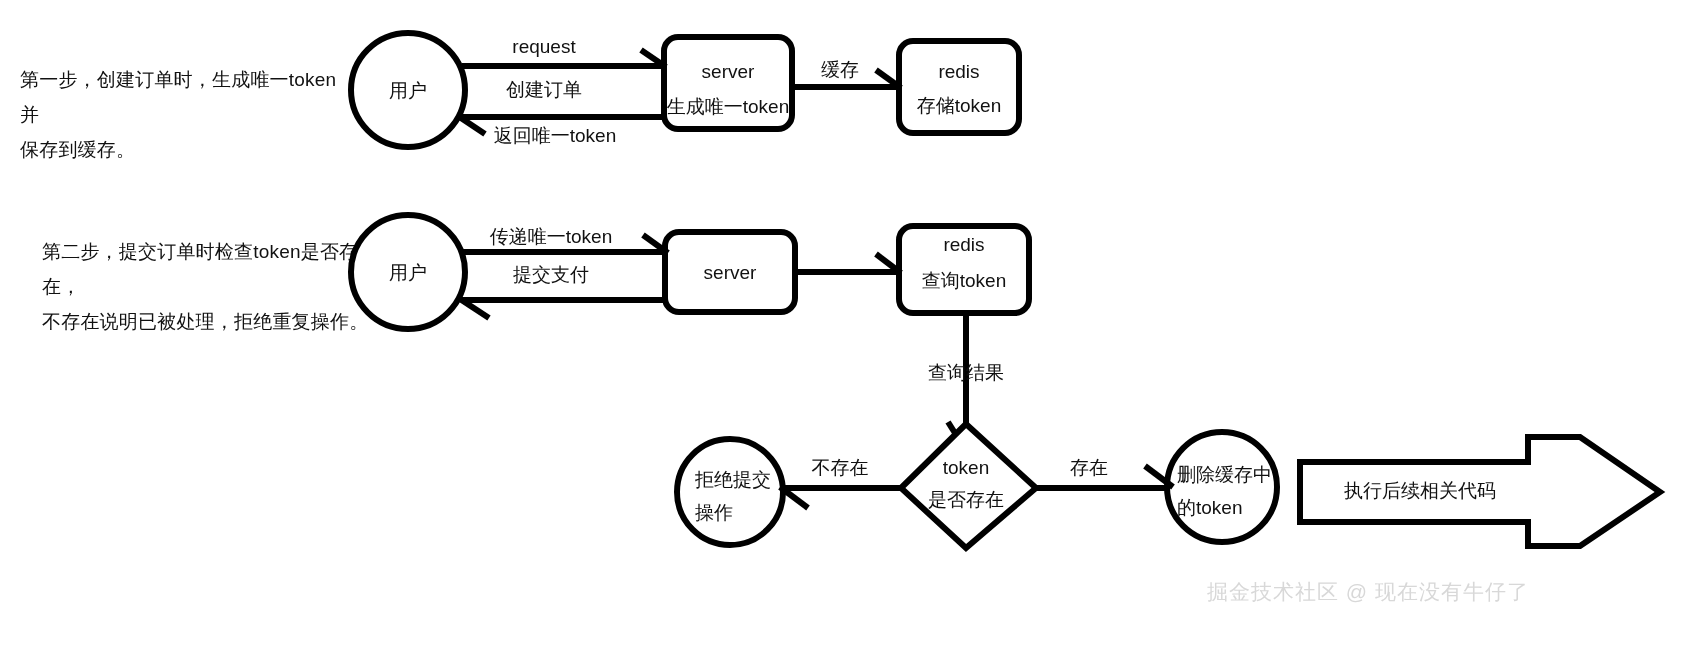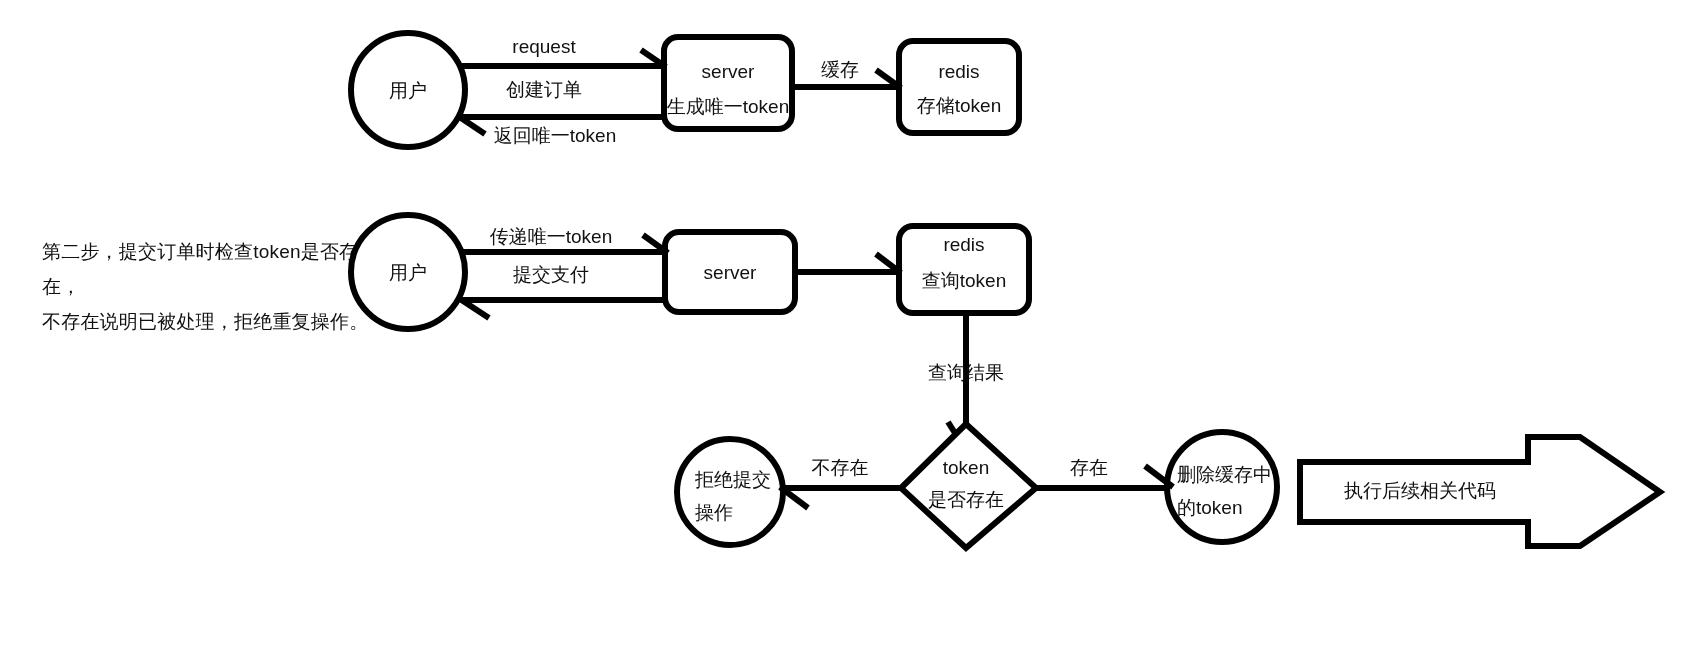--- a/index.html
+++ b/index.html
@@ -48,20 +48,22 @@
     fill: #111111;
   }
   .lbl { font-size: 19px; }
   .node-text { font-size: 19px; }
 </style>
 </head>
 <body>
 
 <div id="canvas">
 
+  <div class="desc" id="desc1">第一步，创建订单时，生成唯一token并
+保存到缓存。</div>
   <div class="desc" id="desc2">第二步，提交订单时检查token是否存在，
 不存在说明已被处理，拒绝重复操作。</div>
 
   <svg class="diagram" viewBox="0 0 1689 666">
 
     <circle cx="408" cy="90" r="57" fill="#ffffff" stroke="#000000" stroke-width="6"></circle>
     <text x="408" y="97" class="node-text" text-anchor="middle">用户</text>
 
     <rect x="664" y="37" width="128" height="92" rx="14" ry="14" fill="#ffffff" stroke="#000000" stroke-width="6"></rect>
     <text x="728" y="78" class="node-text" text-anchor="middle">server</text>
@@ -127,14 +129,15 @@
 
     <line x1="1036" y1="488" x2="1170" y2="488" stroke="#000000" stroke-width="6"></line>
     <path d="M 1145 466 L 1173 487" stroke="#000000" stroke-width="6" fill="none"></path>
     <text x="1089" y="474" class="lbl" text-anchor="middle">存在</text>
 
     <polygon points="1300,462 1528,462 1528,437 1580,437 1660,492 1580,546 1528,546 1528,522 1300,522" fill="#ffffff" stroke="#000000" stroke-width="6" stroke-linejoin="miter"></polygon>
     <text x="1420" y="497" class="node-text" text-anchor="middle">执行后续相关代码</text>
 
   </svg>
 
+  <div class="wm">掘金技术社区 @ 现在没有牛仔了</div>
 
 </div>
 
 </body></html>

